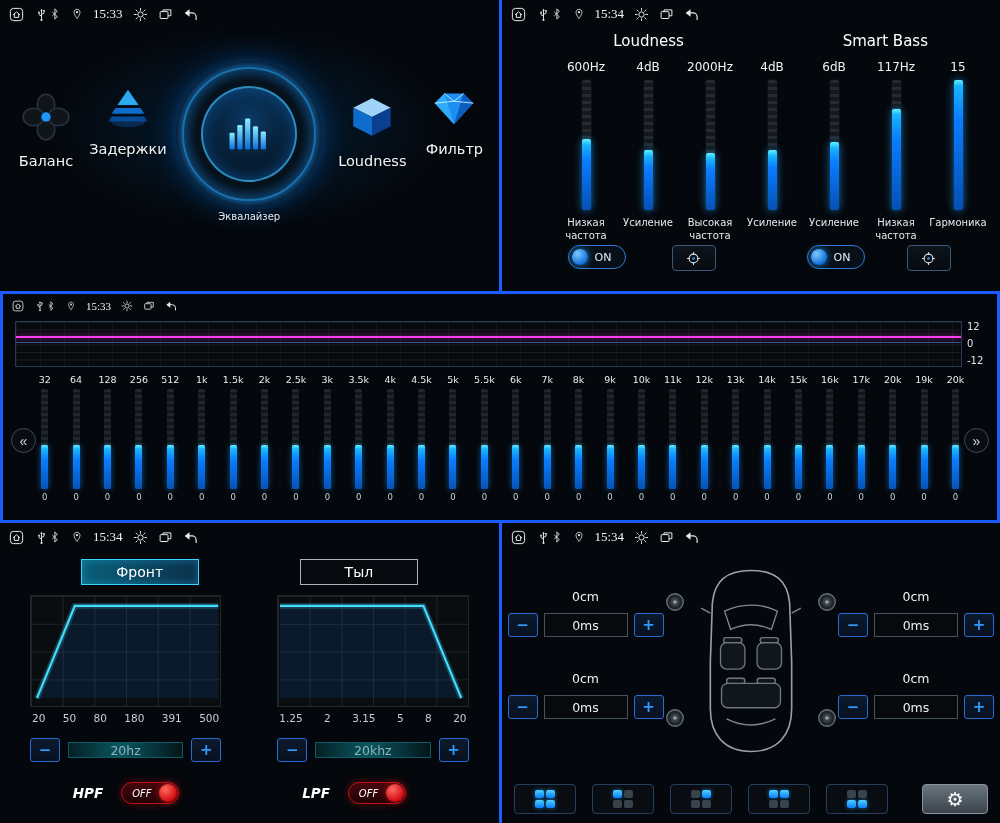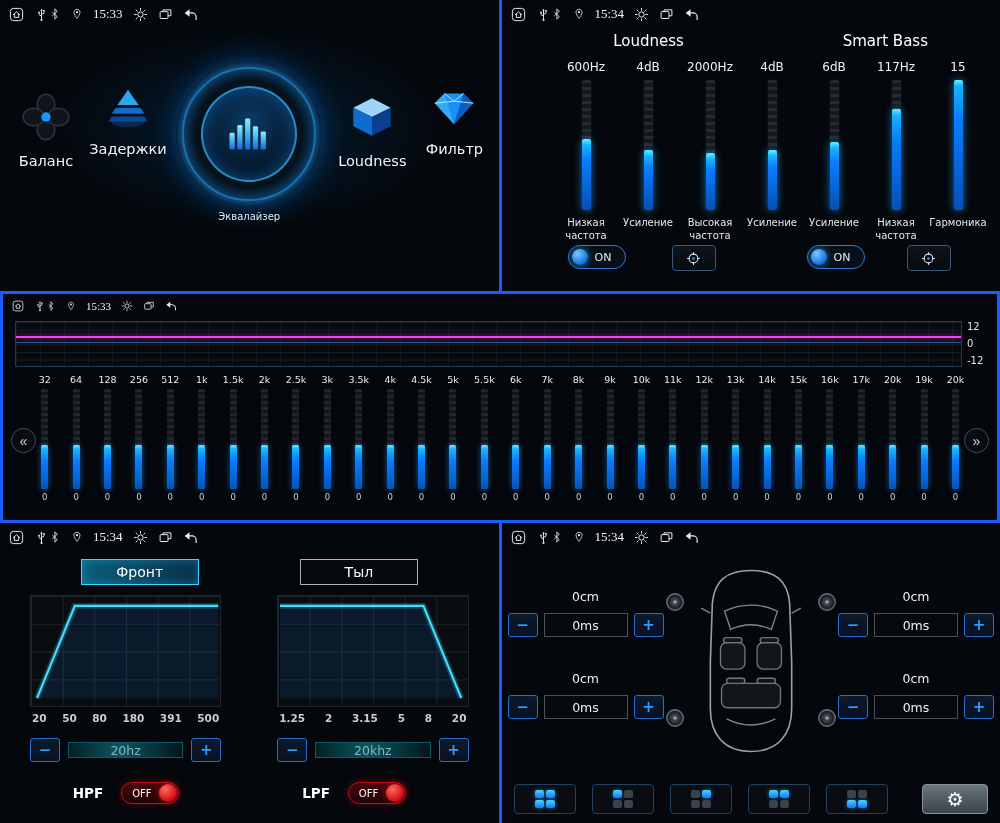--- a/index.html
+++ b/index.html
@@ -98,36 +98,36 @@
   .nav-arrow{position:absolute;top:134px;width:25px;height:25px;border-radius:50%;border:1px solid #3c4c5e;
     background:rgba(10,14,19,.85);color:#cfd8df;font-size:14px;line-height:22px;text-align:center;padding:0;cursor:pointer;}
   .nav-arrow.left{left:8px;} .nav-arrow.right{right:8px;}
   .nav-arrow.left::before{content:"«";} .nav-arrow.right::before{content:"»";}
 
   
   .ftabs{display:flex;justify-content:space-around;margin-top:8px;padding:0 30px;}
   .ftab{width:118px;height:26px;background:#06090d;border:1px solid #aab4bc;color:#fff;font-size:14px;font-family:inherit;cursor:pointer;}
   .ftab.active{border:1px solid #35d6ff;background:linear-gradient(90deg,#0a5f7a,#0b2f4a);box-shadow:inset 0 0 10px rgba(40,200,255,.35);}
   .fgraphs{display:flex;gap:56px;padding:0 30px;margin-top:10px;}
-  .fg-block{width:192px;font-weight:bold;}
+  .fg-block{width:192px;}
   .fgraph{height:112px;background:#0a0d10;border:1px solid #20262c;position:relative;
     background-image:linear-gradient(to right,#1d2329 1px,transparent 1px),linear-gradient(to bottom,#1d2329 1px,transparent 1px);
     background-size:31.7px 27.8px;}
   .fgraph svg{position:absolute;inset:0;width:100%;height:100%;}
   .fticks{display:flex;justify-content:space-between;padding:0 2px;color:#c7ced4;font-size:10.5px;margin-top:5px;}
   .fsliders{display:flex;gap:56px;padding:0 30px;margin-top:14px;}
   .fslider{width:192px;display:flex;align-items:center;gap:8px;}
   .sqbtn{width:30px;height:24px;border-radius:3px;border:1px solid #2b6bd0;cursor:pointer;padding:0;
     background:linear-gradient(180deg,#0c1a2e,#081120);color:#2f9bff;font-size:15px;font-weight:bold;
     display:flex;align-items:center;justify-content:center;font-family:inherit;}
   .sqbtn.minus::before{content:"−";} .sqbtn.plus::before{content:"+";}
   .ftrack{flex:1;height:16px;border:1px solid #0d5a68;display:flex;align-items:center;justify-content:center;
     color:#8fb2ba;font-size:12.5px;cursor:pointer;
     background:linear-gradient(90deg,#052024,#0a5660 45%,#07343c 75%,#041518);}
-  .fswitches{display:flex;gap:36px;padding:0 30px;margin-top:20px;}
+  .fswitches{display:flex;gap:36px;padding:0 30px;margin-top:20px;font-style:italic;}
   .fsw{width:192px;display:flex;align-items:center;justify-content:center;gap:18px;}
   .fsw-label{font-size:13.5px;font-weight:bold;color:#fff;}
   .rtoggle{width:58px;height:22px;border-radius:11px;border:1.5px solid #c01018;position:relative;cursor:pointer;
     background:linear-gradient(180deg,#45070c,#210305);display:flex;align-items:center;padding-left:10px;
     box-shadow:0 0 8px rgba(220,20,30,.35);}
   .rtlabel{font-size:10px;color:#fff;}
   .rknob{position:absolute;right:1px;top:1px;width:18px;height:18px;border-radius:50%;
     background:radial-gradient(circle at 35% 30%,#ff6a5e,#d00a12 70%);box-shadow:0 0 6px rgba(255,30,30,.6);}
 
   

